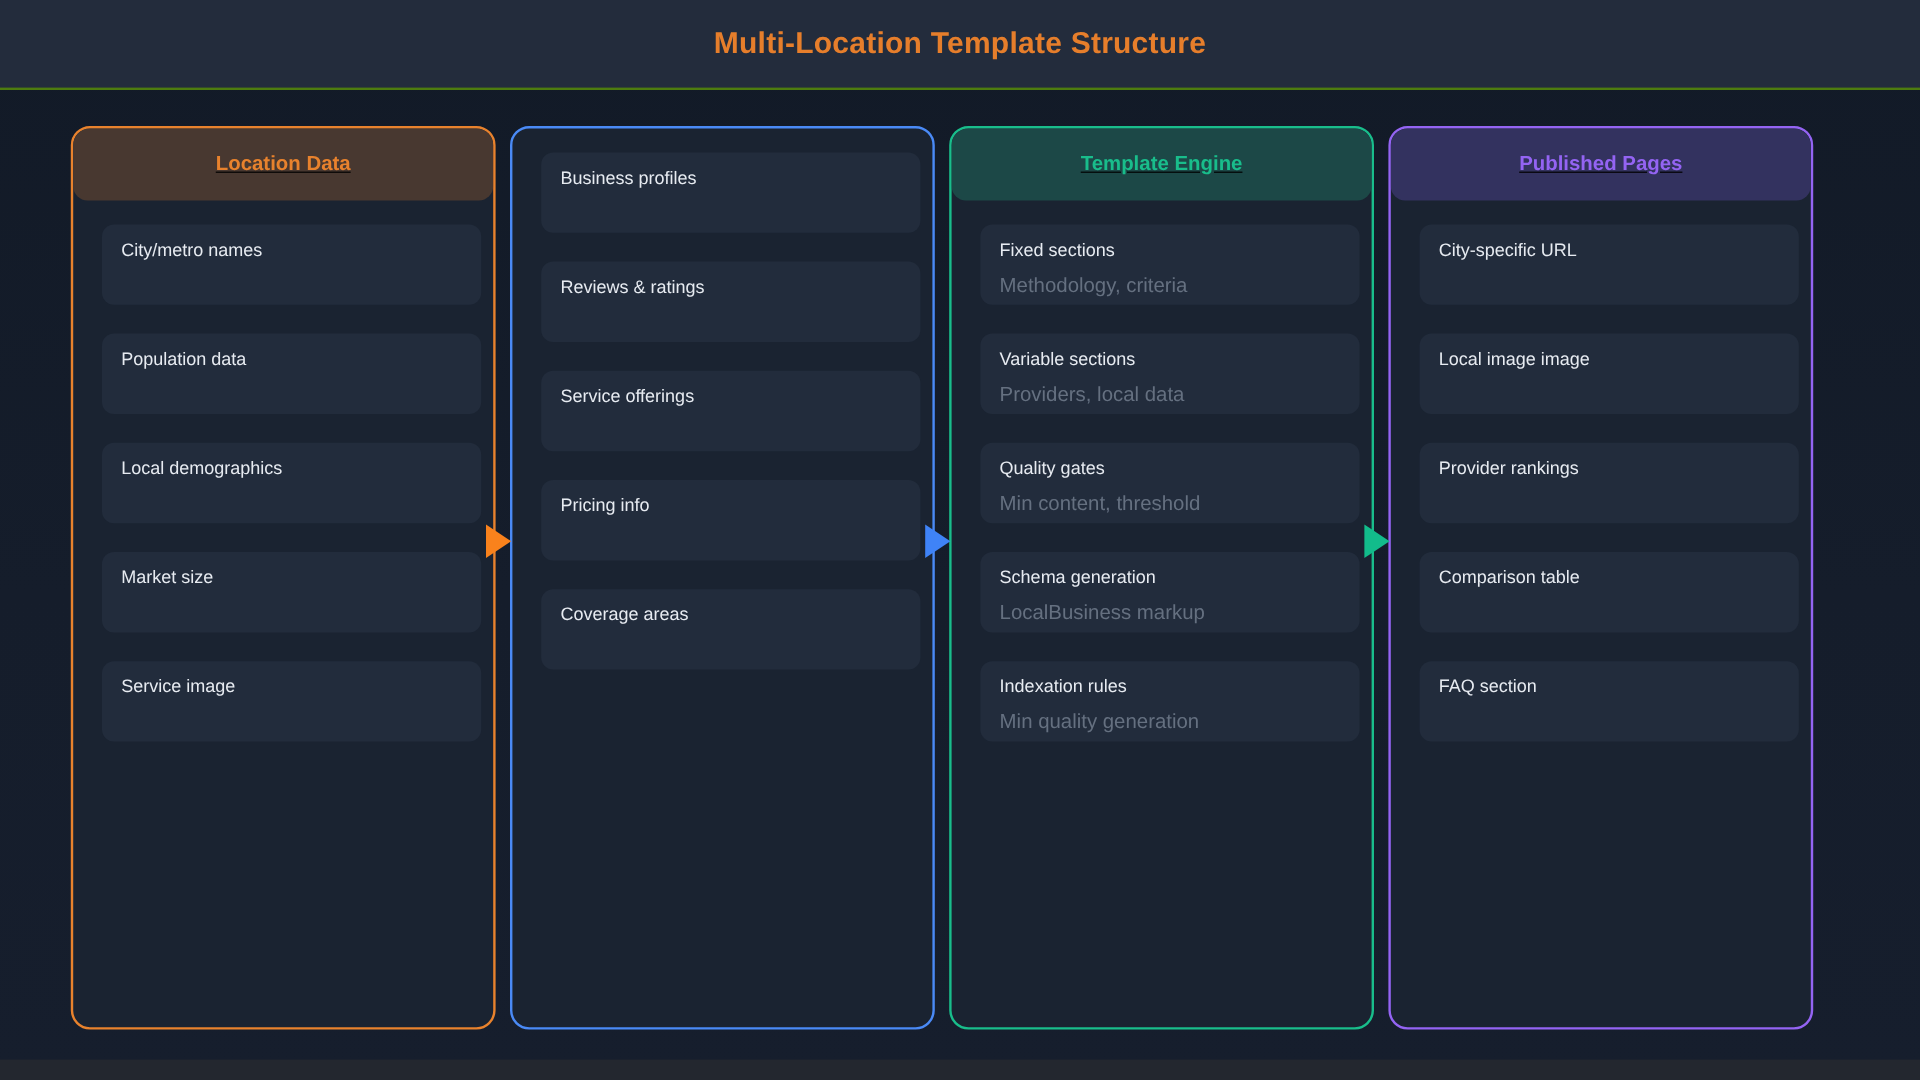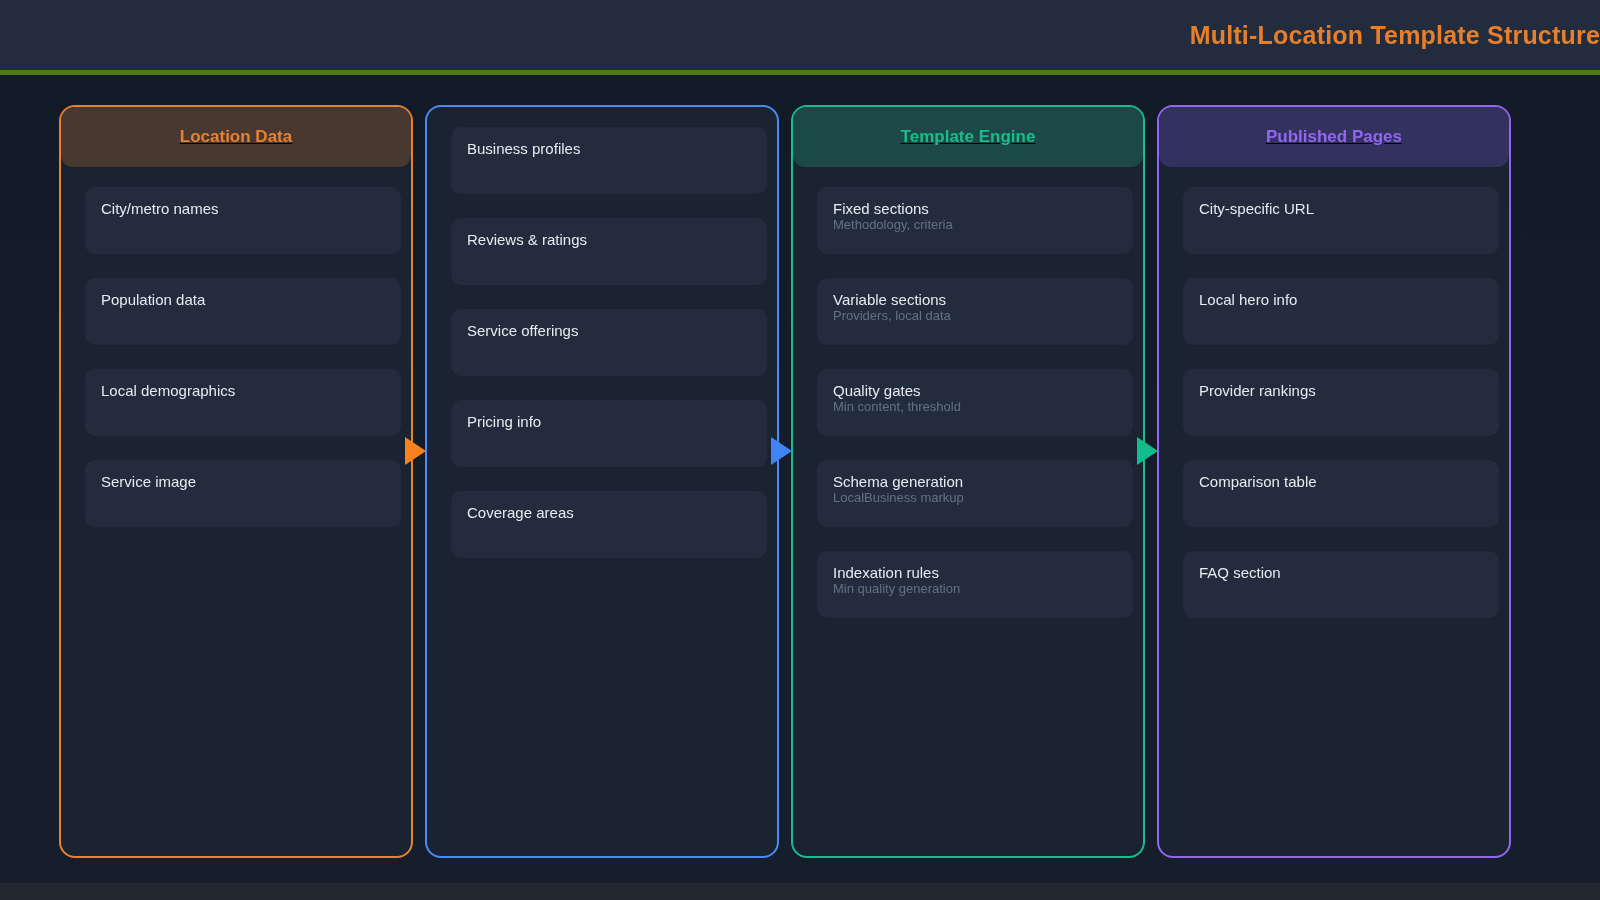--- a/index.html
+++ b/index.html
@@ -4,22 +4,22 @@
 <style>
   * { margin:0; padding:0; box-sizing:border-box; }
   html,body { width:1600px; height:900px; overflow:hidden; }
   body {
     font-family:"Liberation Sans","DejaVu Sans",sans-serif;
     background:linear-gradient(180deg,#121a27 0%,#151d2b 55%,#161e2d 100%);
     position:relative;
   }
   .topbar {
     height:75px; background:#232c3c;
-    display:flex; align-items:center; justify-content:flex-end;
-    border-bottom:5px solid #4d7c0f;
+    display:flex; align-items:center; justify-content:center;
+    border-bottom:2px solid #4d7c0f;
   }
   .topbar h1 {
     color:#e67e2b; font-size:25px; font-weight:700; letter-spacing:.2px;
   }
   .canvas { position:relative; height:807px; }
   .cols {
     display:flex; gap:12px; padding:30px 0 0 59px;
   }
   .col {
     width:354px; height:753px;
@@ -39,21 +39,21 @@
   .col-items {
     padding:20px 10px 0 24px;
     display:flex; flex-direction:column; gap:24px;
   }
   .card {
     height:67px; border-radius:10px;
     background:#222c3c;
     padding:13px 16px;
   }
   .card-title { color:#e7ebf1; font-size:15px; font-weight:500; }
-  .card-sub   { color:#657080; font-size:13px; margin-top:0; }
+  .card-sub   { color:#657080; font-size:17px; margin-top:11px; }
   .col-0 { --accent:#e8822d; --header-bg:#483830; }
   .col-1 { --accent:#4a8af6; --header-bg:#25395c; }
   .col-2 { --accent:#19bd8b; --header-bg:#1c4847; }
   .col-3 { --accent:#9464f3; --header-bg:#33325f; }
   .arrow {
     position:absolute; width:0; height:0; top:362px;
     border-top:14px solid transparent;
     border-bottom:14px solid transparent;
   }
   .arrow-0 { left:405px;  border-left:21px solid #f9821c; }
@@ -80,20 +80,23 @@
       </div>
       <div class="col-items">
         <div class="card">
           <div class="card-title">City/metro names</div>
         </div>
         <div class="card">
           <div class="card-title">Population data</div>
         </div>
         <div class="card">
           <div class="card-title">Local demographics</div>
+        </div>
+        <div class="card">
+          <div class="card-title">Market size</div>
         </div>
         <div class="card">
           <div class="card-title">Service image</div>
         </div>
       </div>
     </section>
 
     <section class="col col-1">
       <div class="col-items">
         <div class="card">
@@ -144,21 +147,21 @@
 
     <section class="col col-3">
       <div class="col-header">
         <span>Published Pages</span>
       </div>
       <div class="col-items">
         <div class="card">
           <div class="card-title">City-specific URL</div>
         </div>
         <div class="card">
-          <div class="card-title">Local hero info</div>
+          <div class="card-title">Local image image</div>
         </div>
         <div class="card">
           <div class="card-title">Provider rankings</div>
         </div>
         <div class="card">
           <div class="card-title">Comparison table</div>
         </div>
         <div class="card">
           <div class="card-title">FAQ section</div>
         </div>

